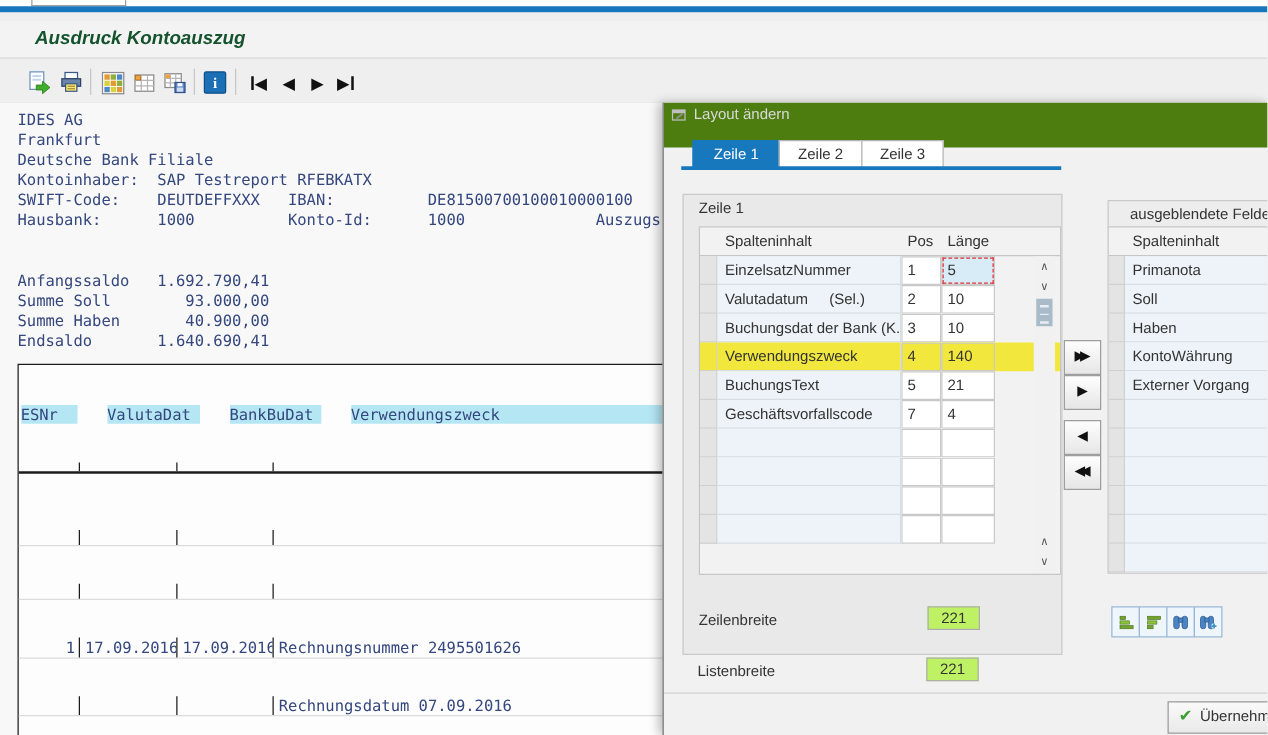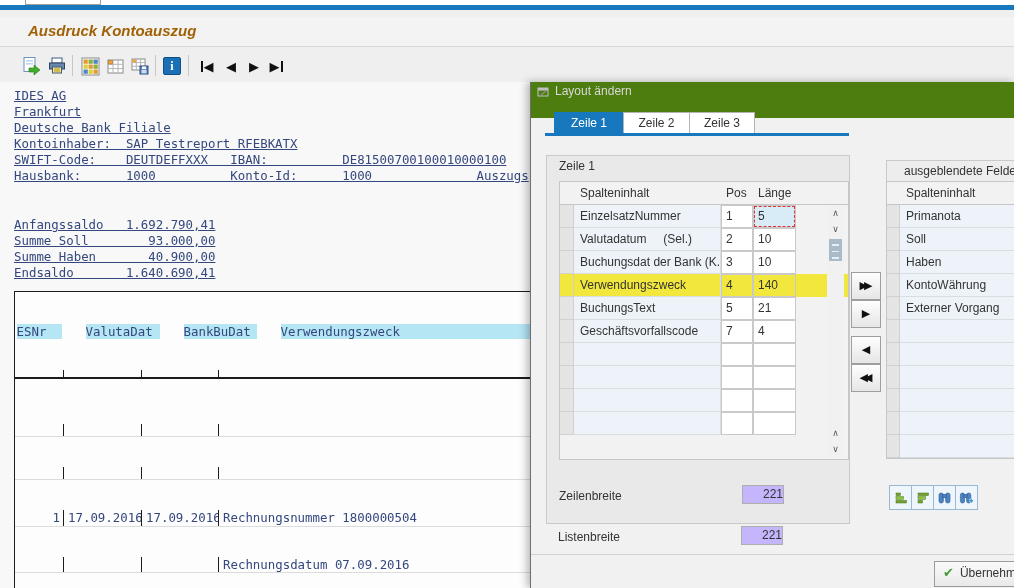--- a/index.html
+++ b/index.html
@@ -4,32 +4,32 @@
 <style>
   html,body{margin:0;padding:0;background:#e8e8e8;}
   #root{position:relative;width:1014px;height:588px;overflow:hidden;background:#f8f8f8;
         font-family:"Liberation Sans","DejaVu Sans",sans-serif;}
   
   .topstrip{position:absolute;left:0;top:0;width:1014px;height:5px;background:#ffffff;}
   .top-input{position:absolute;left:25px;top:0;width:74px;height:4px;background:#fff;border:1px solid #9f9f9f;border-top:none;}
   .bluebar{position:absolute;left:0;top:5px;width:1014px;height:5px;background:#1878be;}
   .chrome{position:absolute;left:0;top:10px;width:1014px;height:72px;background:#efefef;border-bottom:1px solid #cfcfcf;}
   .titleband{position:absolute;left:0;top:7px;right:0;height:29px;background:#f3f3f3;border-bottom:1px solid #d7d7d7;}
-  .apptitle{position:absolute;left:28px;top:5px;font-size:15px;font-weight:bold;font-style:italic;color:#a16207;}
+  .apptitle{position:absolute;left:28px;top:5px;font-size:15px;font-weight:bold;font-style:italic;color:#14532d;}
   .tbtn{position:absolute;top:44px;width:24px;height:24px;display:flex;align-items:center;justify-content:center;cursor:pointer;}
   .tsep{position:absolute;top:45px;width:1px;height:21px;background:#c6c6c6;}
   .info-i{width:16px;height:16px;background:#1a6fb5;border:1px solid #0d4f86;border-radius:2px;color:#fff;
           font:bold 12px/16px "Liberation Serif",serif;text-align:center;}
   .nav{display:flex;align-items:center;gap:1px;color:#111;}
   .nav .tri{font-size:13px;line-height:13px;}
   .nav .bar{display:inline-block;width:2px;height:11px;background:#111;}
   
   .report{position:absolute;left:0;top:82px;width:1014px;height:506px;background:#f8f8f8;}
   .mono, .rpt{font-family:"DejaVu Sans Mono",monospace;font-size:12.4px;color:#34477e;white-space:pre;}
-  .rpt{position:absolute;left:14px;margin:0;line-height:16px;text-decoration:underline;}
+  .rpt{position:absolute;left:14px;margin:0;line-height:16px;}
   .ltable{position:absolute;left:14px;top:209px;width:744px;border:1px solid #1c1c1c;border-bottom-width:2px;background:#fdfdfd;}
   .lrow{display:grid;grid-template-columns:49px 78px 77px 1fr;}
   .lrow>div{border-right:1px solid #1c1c1c;overflow:hidden;}
   .lrow>div:last-child{border-right:none;}
   .lhead{height:18px;gap:20px;}
   .lhead>div{background:#b5e6f4;border-right:none;margin:1.5px 2.5px 1.5px 1.5px;line-height:15px;}
   .lgap{height:7px;border-bottom:2px solid #1c1c1c;}
   .lbody{height:15.5px;border-bottom:1px solid #dcdcdc;}
   .lbody>div{line-height:15.5px;padding-left:4px;}
   .lbody>div.num{text-align:right;padding-right:3px;padding-left:0;}
@@ -64,21 +64,21 @@
         border:1px solid #9e9e9e;text-align:center;color:#111;cursor:pointer;}
   .xfer span{font-size:11px;line-height:24px;}
   .xfer .dbl{letter-spacing:-4px;display:inline-block;margin-left:-4px;}
   .hpanel-title{position:absolute;left:355px;top:78px;width:150px;height:21px;background:#ededed;border:1px solid #c9c9c9;
                 line-height:21px;text-align:center;}
   .hpanel{position:absolute;left:355px;top:99px;width:150px;height:276px;background:#f2f2f2;border:1px solid #c6c6c6;overflow:hidden;}
   .hrow{display:grid;grid-template-columns:13px 1fr;height:23px;}
   .hhead{height:22px;border-bottom:1px solid #c6c6c6;}
   .hhead>div{line-height:22px;padding-left:6px;}
   .lbl{position:absolute;text-align:center;}
-  .inpbox{position:absolute;width:40px;height:17px;background:#c4b5fd;border:1px solid #aeaeae;line-height:17px;text-align:right;}
+  .inpbox{position:absolute;width:40px;height:17px;background:#bef264;border:1px solid #aeaeae;line-height:17px;text-align:center;}
   .ibtn{position:absolute;top:403px;width:21px;height:23px;background:#eef5fb;border:1px solid #9ab8d4;
         display:flex;align-items:center;justify-content:center;cursor:pointer;}
   .fsep{position:absolute;left:0;right:0;top:472px;height:1px;background:#d2d2d2;}
   .apply{position:absolute;left:403px;top:479px;width:112px;height:24px;background:linear-gradient(#fafafa,#e9e9e9);
          border:1px solid #9b9b9b;line-height:22px;padding-left:8px;cursor:pointer;white-space:nowrap;}
   .check{color:#3f9c35;font-size:13px;margin-right:6px;}
 </style>
 </head>
 <body>
 
@@ -180,21 +180,21 @@
       <div class="lrow lhead">
         <div class="num">ESNr</div>
         <div>ValutaDat</div>
         <div>BankBuDat</div>
         <div>Verwendungszweck</div>
       </div>
       <div class="lrow lgap"><div></div><div></div><div></div><div></div></div>
 
       <div class="lrow lbody short"><div class="num"></div><div></div><div></div><div></div></div>
       <div class="lrow lbody short"><div class="num"></div><div></div><div></div><div></div></div>
-      <div class="lrow lbody"><div class="num">1</div><div>17.09.2016</div><div>17.09.2016</div><div>Rechnungsnummer 1800000504</div></div>
+      <div class="lrow lbody"><div class="num">1</div><div>17.09.2016</div><div>17.09.2016</div><div>Rechnungsnummer 2495501626</div></div>
       <div class="lrow lbody"><div class="num"></div><div></div><div></div><div>Rechnungsdatum 07.09.2016</div></div>
       
       
       
       
       
       
       
       
       

